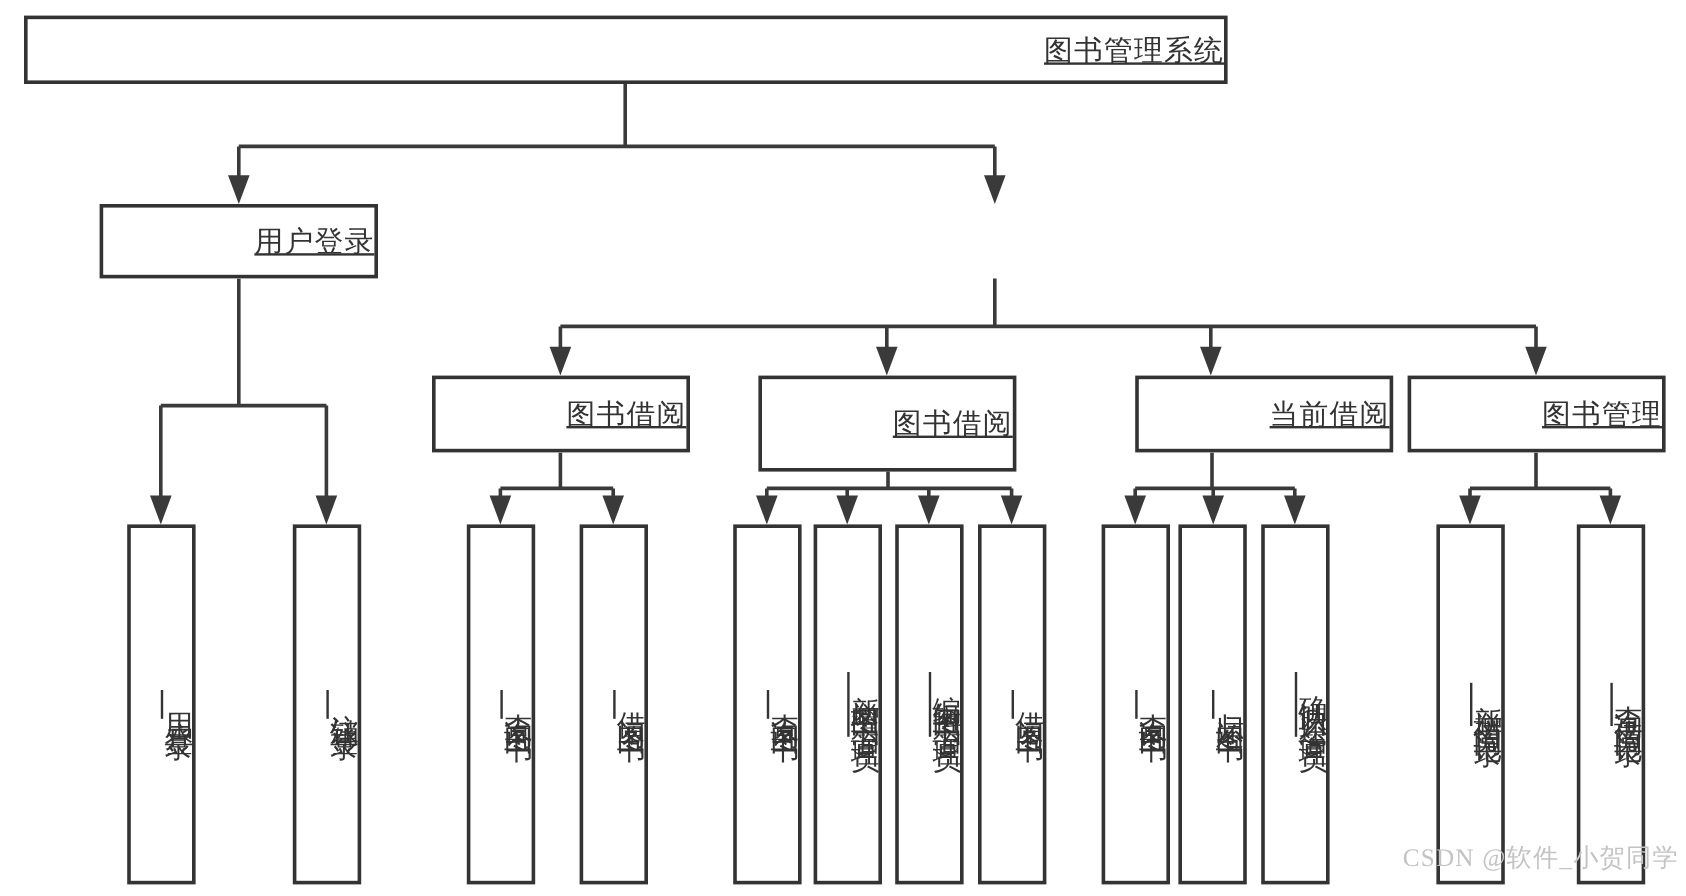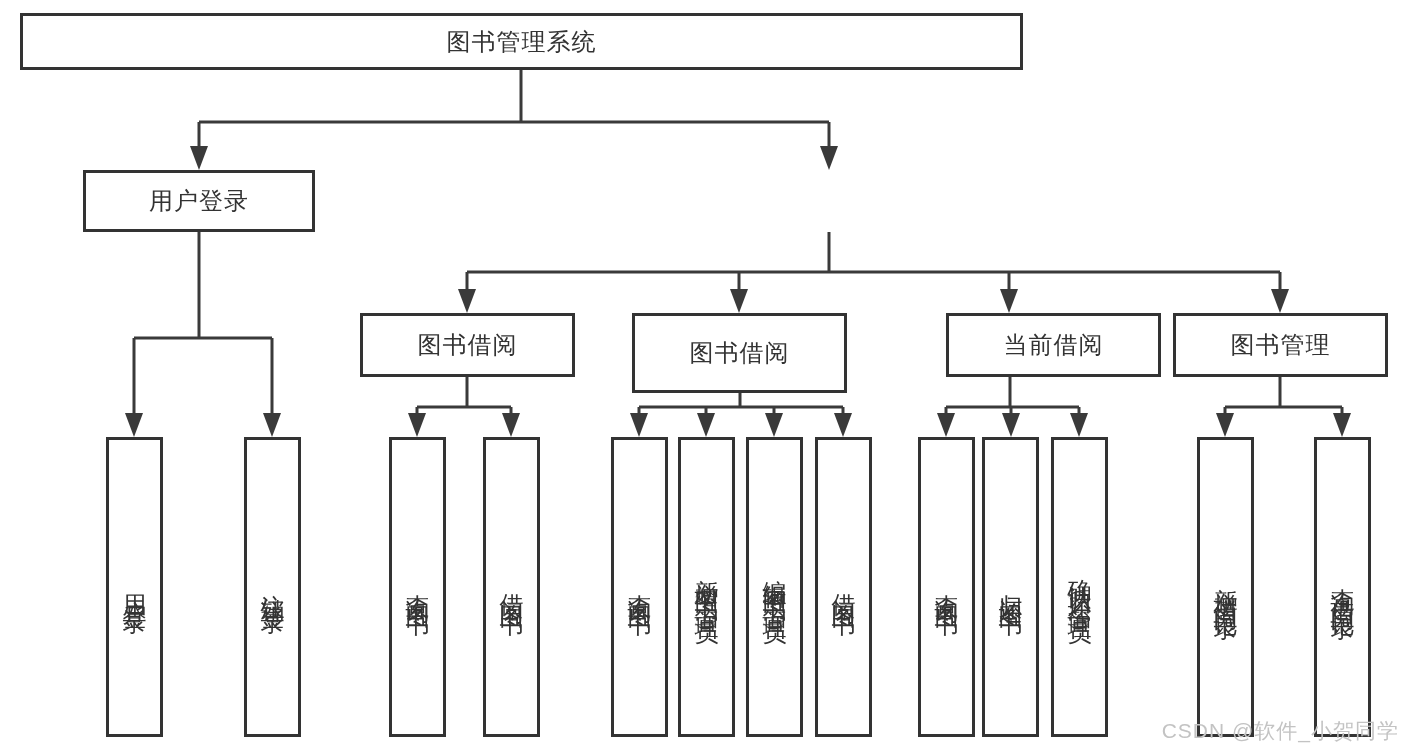--- a/index.html
+++ b/index.html
@@ -7,32 +7,33 @@
   #canvas{
     position:relative;width:1405px;height:747px;
     background:var(--bg,#fff);overflow:hidden;
   }
   #connectors{position:absolute;left:0;top:0;color:var(--line,#3a3a3a);pointer-events:none;}
   #connectors path{stroke:currentColor;stroke-width:3;fill:none;}
   #connectors polygon{fill:currentColor;stroke:none;}
   .box{
     position:absolute;box-sizing:border-box;
     background:var(--bg,#fff);border:3px solid var(--border,#333);
-    display:flex;align-items:center;justify-content:center;
+    display:flex;align-items:center;justify-content:flex-end;
     color:var(--text,#333);
+    text-decoration:underline;
   }
   .box .lbl{font-size:24px;letter-spacing:1px;white-space:nowrap;}
   .leaf .lbl{
     writing-mode:vertical-rl;text-orientation:mixed;
     font-size:24px;letter-spacing:6px;line-height:1;white-space:nowrap;
   }
   #watermark{
-    position:absolute;right:6px;bottom:2px;
+    position:absolute;right:6px;bottom:18px;
     font-size:21px;letter-spacing:1px;
-    color:var(--watermark,#c3c3c3);z-index:5;
+    color:var(--watermark,#c3c3c3);z-index:5;font-family:Liberation Serif, serif;
   }
 </style>
 </head>
 <body>
 
 <div id="canvas">
 
   <svg id="connectors" width="1405" height="747" viewBox="0 0 1405 747">
 
     <g>

